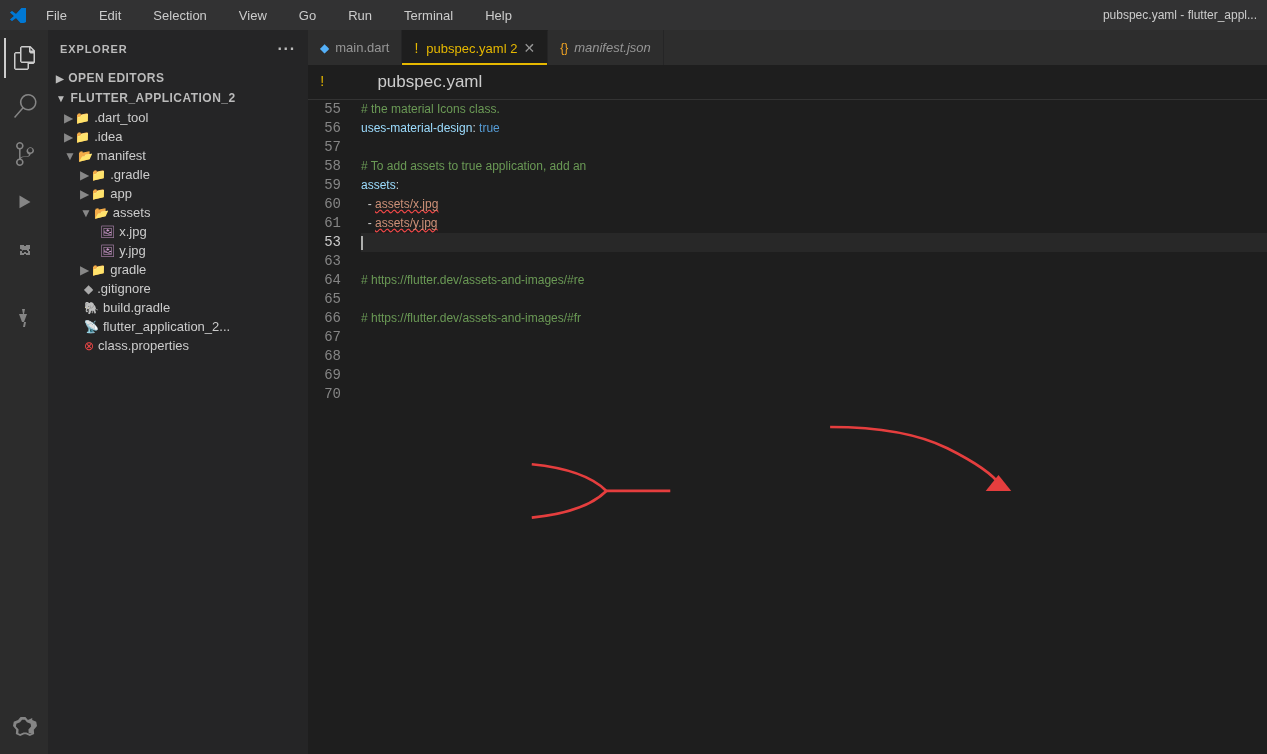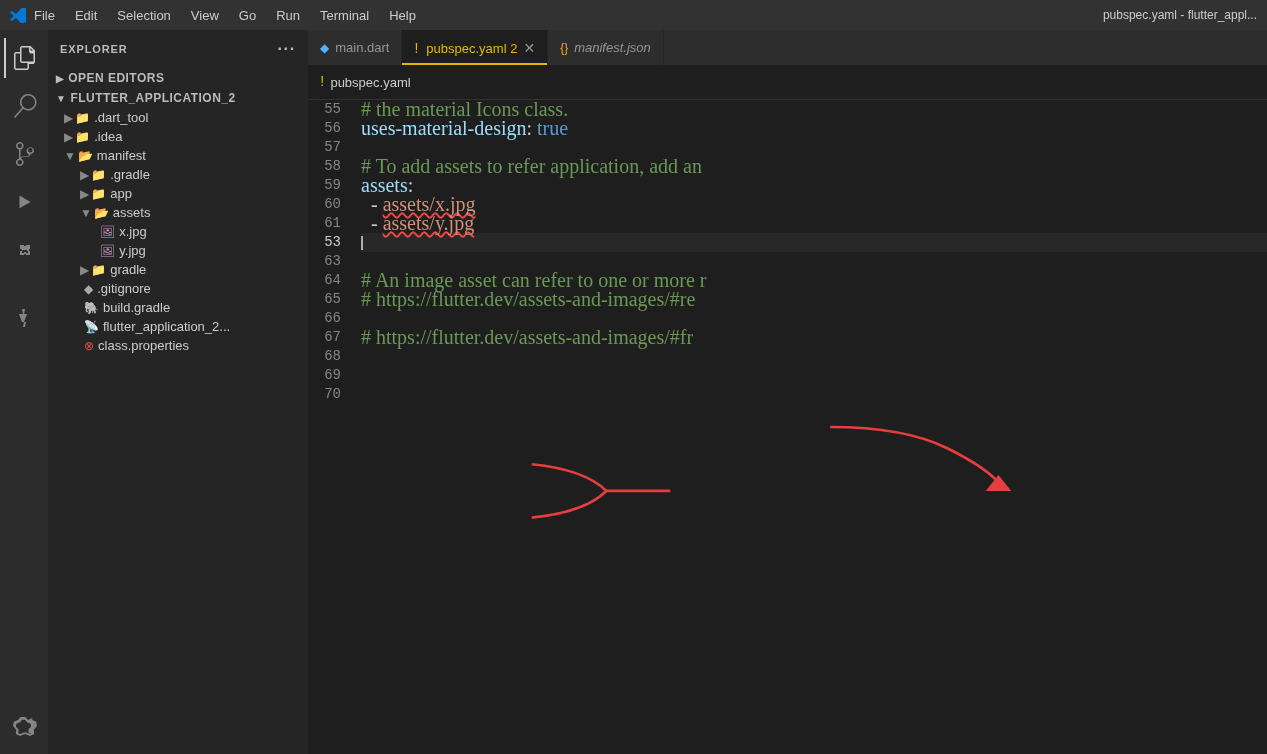--- a/index.html
+++ b/index.html
@@ -25,20 +25,21 @@
     .title-bar-menu {
       display: flex;
       gap: 20px;
       align-items: center;
     }
     .title-bar-menu span {
       color: #cccccc;
       font-size: 13px;
       font-family: 'Segoe UI', sans-serif;
       cursor: pointer;
+      margin-left: 12px;
     }
     .vscode-icon {
       width: 16px;
       height: 16px;
       margin-right: 8px;
     }
     .title-bar-right {
       margin-left: auto;
       color: #cccccc;
       font-size: 12px;
@@ -217,23 +218,23 @@
       display: flex;
       align-items: center;
       justify-content: flex-end;
     }
 
     
     .code-area {
       flex: 1;
       overflow: hidden;
       padding-left: 8px;
-      font-size: 20px;
+      font-size: 12px;
       line-height: 19px;
-      font-family: Liberation Serif, serif;
+      font-family: Liberation Sans, sans-serif;
     }
     .code-line {
       height: 19px;
       display: flex;
       align-items: center;
       white-space: pre;
     }
     .code-line.active-line {
       background: #282828;
     }
@@ -447,21 +448,21 @@
       </div>
 
       <div class="tab">
         <span style="color:#f5a623; font-size:12px;">{}</span>
         <span style="font-style:italic;">manifest.json</span>
       </div>
     </div>
 
     <div style="height:35px; background:#1e1e1e; display:flex; align-items:center; padding-left:10px; border-bottom:1px solid #333; flex-shrink:0;">
       <span style="color:#e6b800; font-size:14px; margin-right:4px;">!</span>
-      <span style="color:#cccccc; font-size:13px; font-family: Segoe UI, sans-serif;">pubspec.yaml</span>
+      <span style="color:#cccccc; font-size:17px; font-family: Segoe UI, sans-serif; margin-left: 47px;">pubspec.yaml</span>
     </div>
 
     <div class="editor-content" style="position:relative;">
 
       <div class="line-numbers">
         <div class="line-num">55</div>
         <div class="line-num">56</div>
         <div class="line-num">57</div>
         <div class="line-num">58</div>
         <div class="line-num">59</div>
@@ -484,44 +485,41 @@
           <span class="c-comment"># the material Icons class.</span>
         </div>
 
         <div class="code-line">
           <span class="c-key">uses-material-design</span><span class="c-colon">: </span><span class="c-value-bool">true</span>
         </div>
 
         <div class="code-line"></div>
 
         <div class="code-line">
-          <span class="c-comment"># To add assets to refer application, add an</span>
+          <span class="c-comment"># To add assets to true application, add an</span>
         </div>
 
         <div class="code-line">
           <span class="c-key">assets</span><span class="c-colon">:</span>
         </div>
 
         <div class="code-line">
           <span class="c-dash">  - </span><span class="c-asset squiggle">assets/x.jpg</span>
         </div>
 
         <div class="code-line">
           <span class="c-dash">  - </span><span class="c-asset squiggle">assets/y.jpg</span>
         </div>
 
         <div class="code-line active-line">
           <span class="c-cursor"></span>
         </div>
 
         <div class="code-line"></div>
 
-        <div class="code-line">
-          <span class="c-comment"># An image asset can refer to one or more r</span>
-        </div>
 
         <div class="code-line">
           <span class="c-comment"># https://flutter.dev/assets-and-images/#re</span>
         </div>
 
         <div class="code-line"></div>
 
 
         <div class="code-line">
           <span class="c-comment"># https://flutter.dev/assets-and-images/#fr</span>

